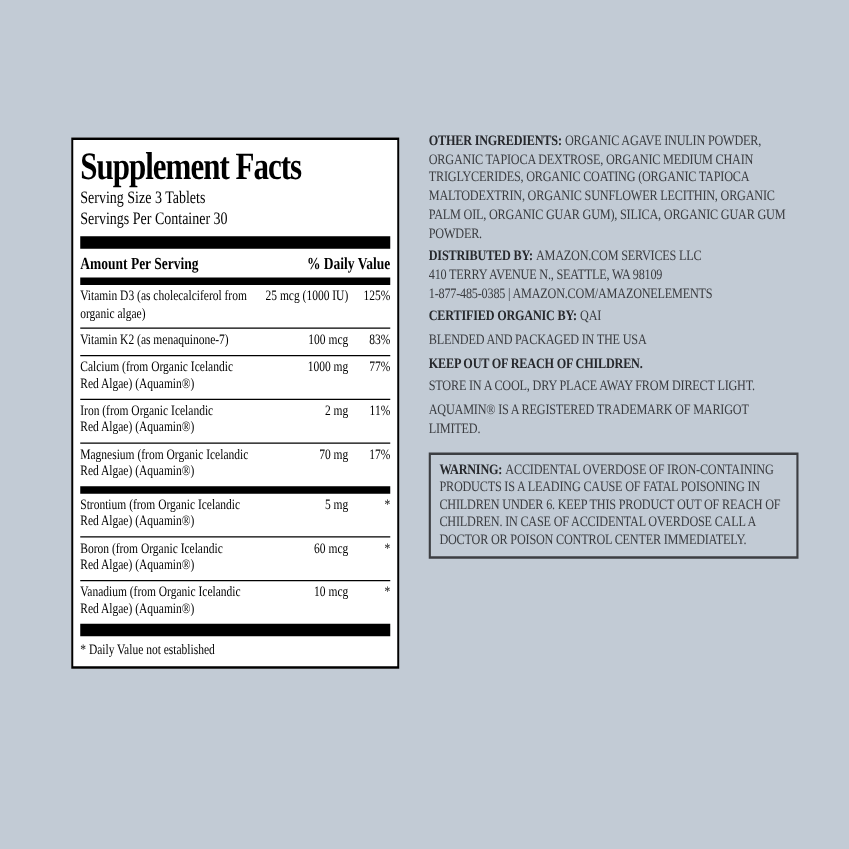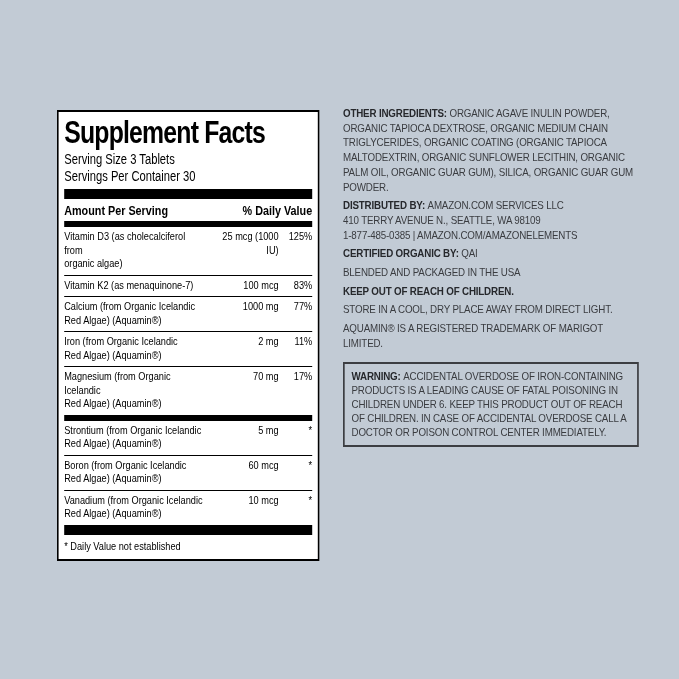--- a/index.html
+++ b/index.html
@@ -3,21 +3,21 @@
 <meta charset="utf-8">
 <style>
   html,body{margin:0;padding:0;}
   body{
     width:679px;height:679px;
     background:#c2cbd5;
     font-family:"Liberation Sans", sans-serif;
     position:relative;
     overflow:hidden;
   }
-  .canvas{position:absolute;inset:0;}
+  .canvas{position:absolute;inset:0;font-family:Liberation Serif, serif;}
 
   
   .facts-box{
     position:absolute;
     left:57px;top:110px;
     width:328px;              
     transform:scaleX(0.8);
     transform-origin:0 0;
     background:#ffffff;
     border:2px solid #000000;

